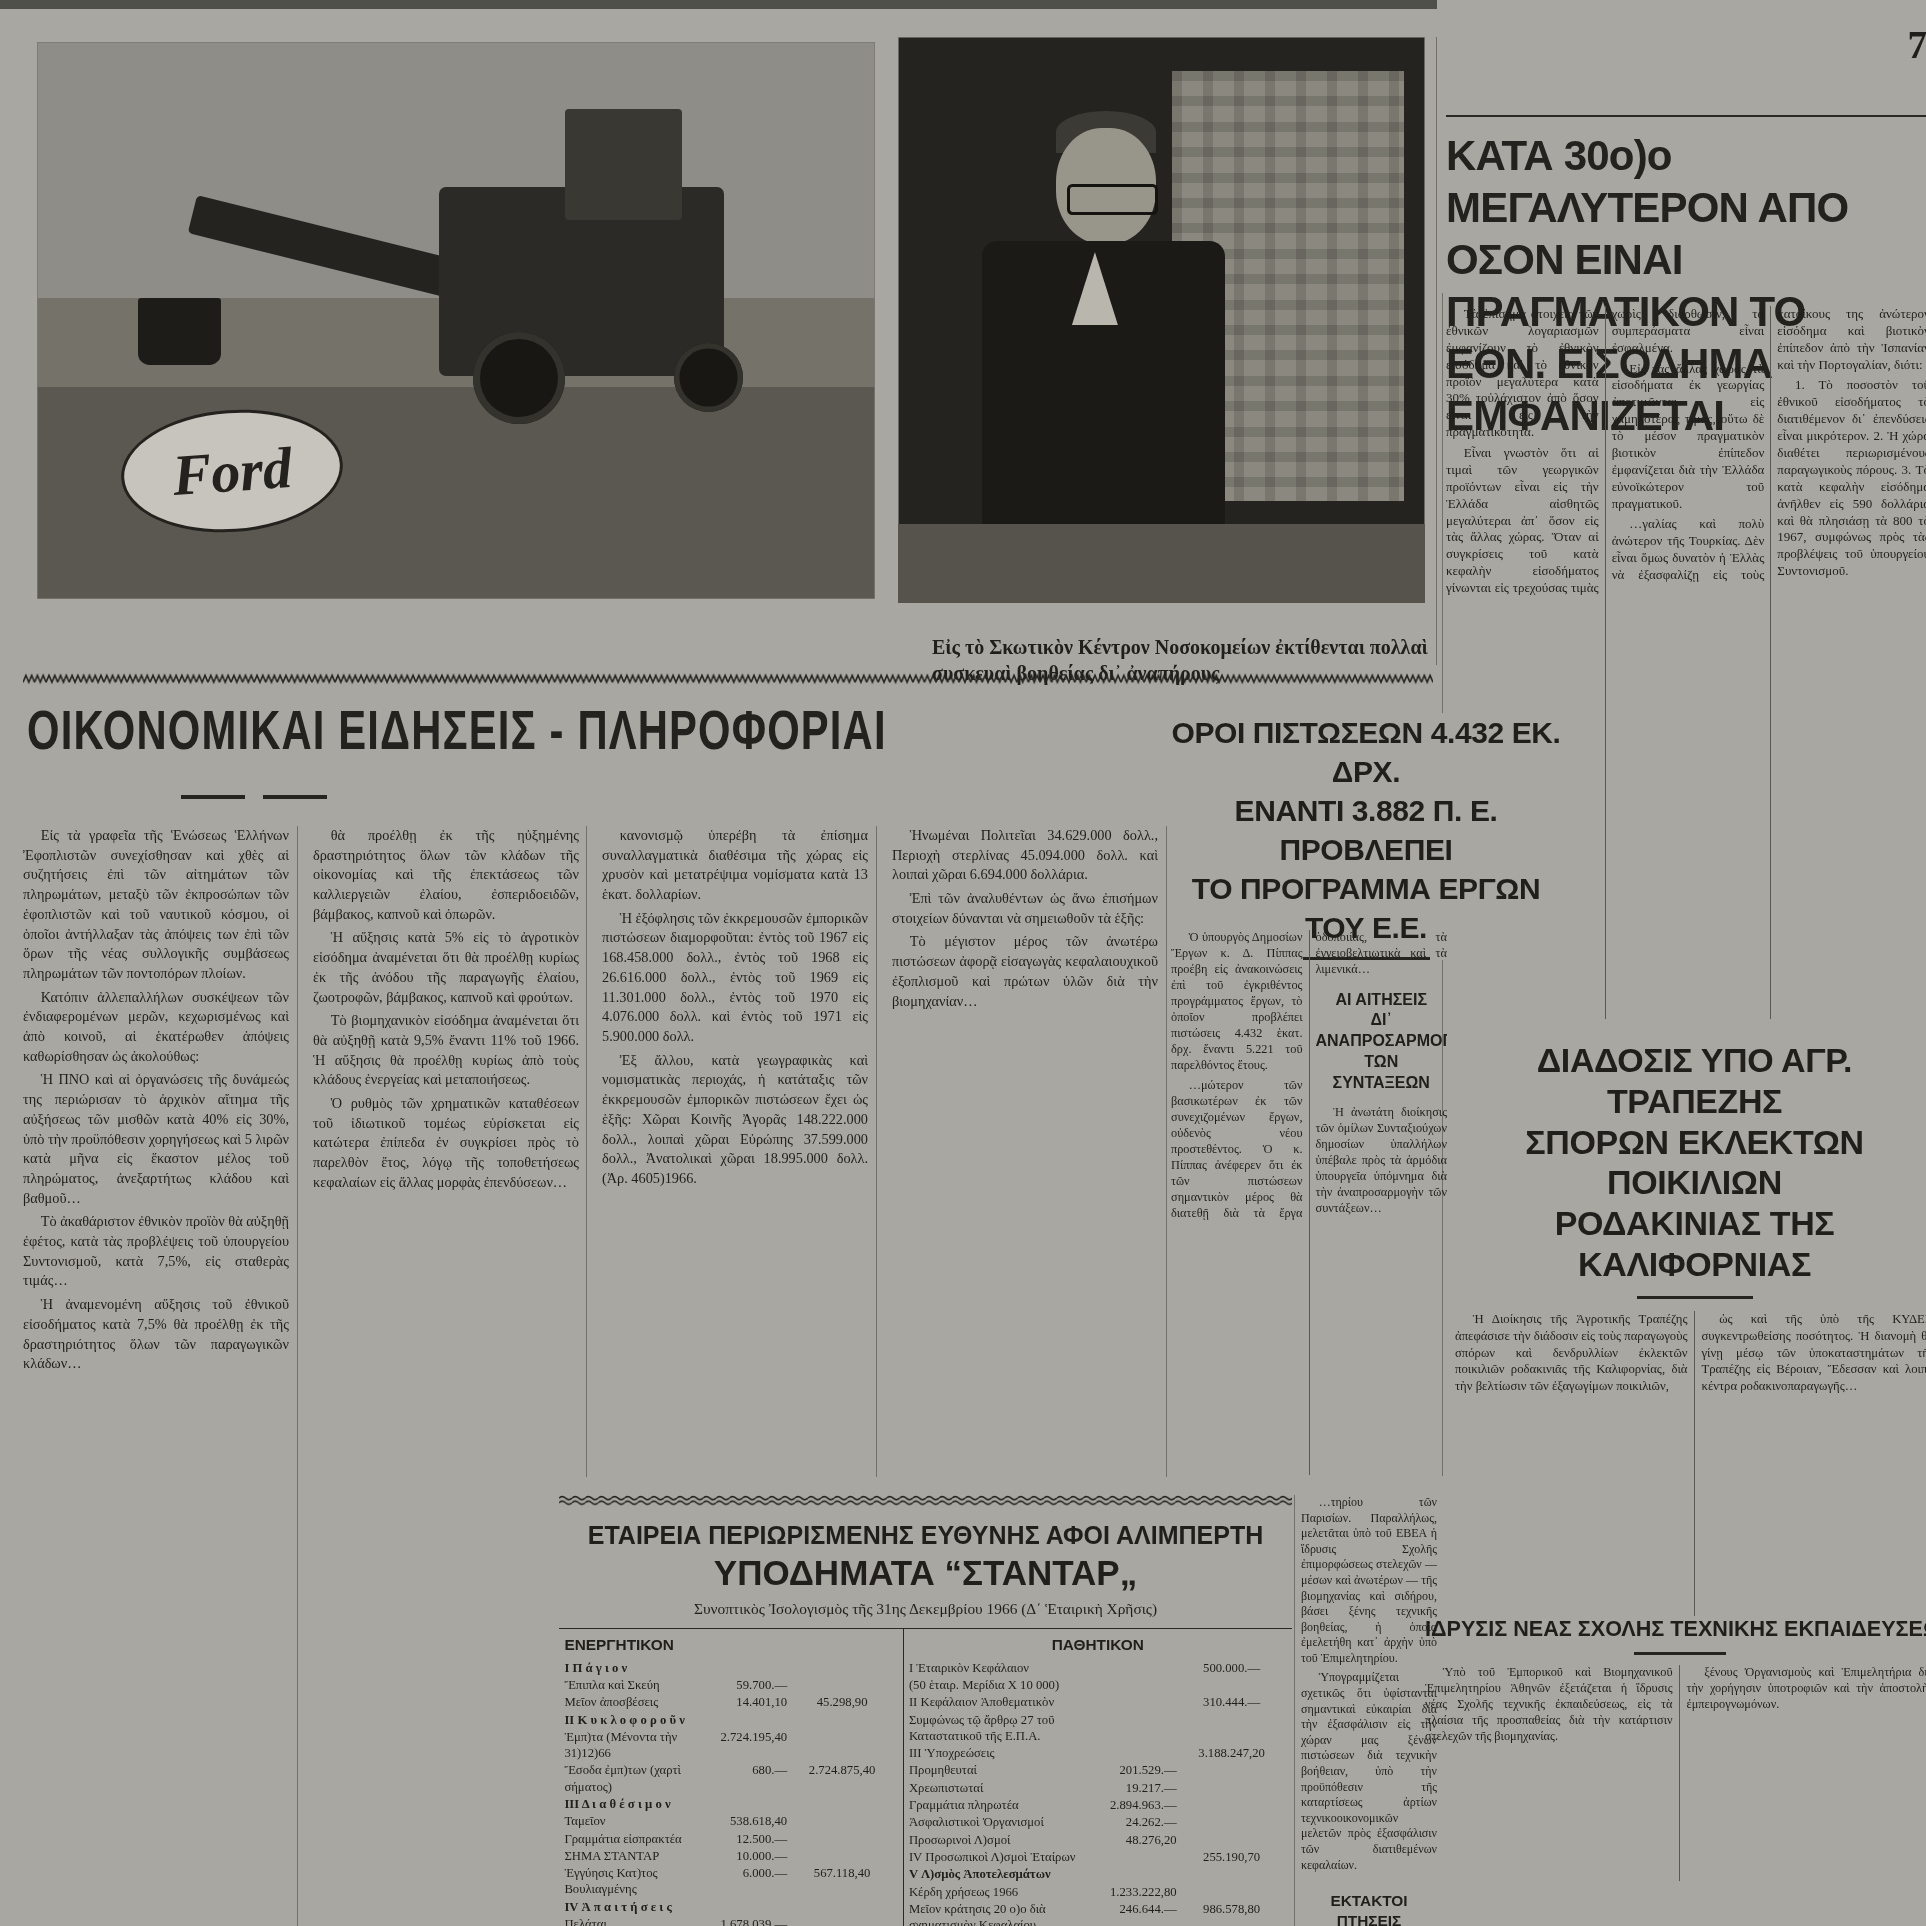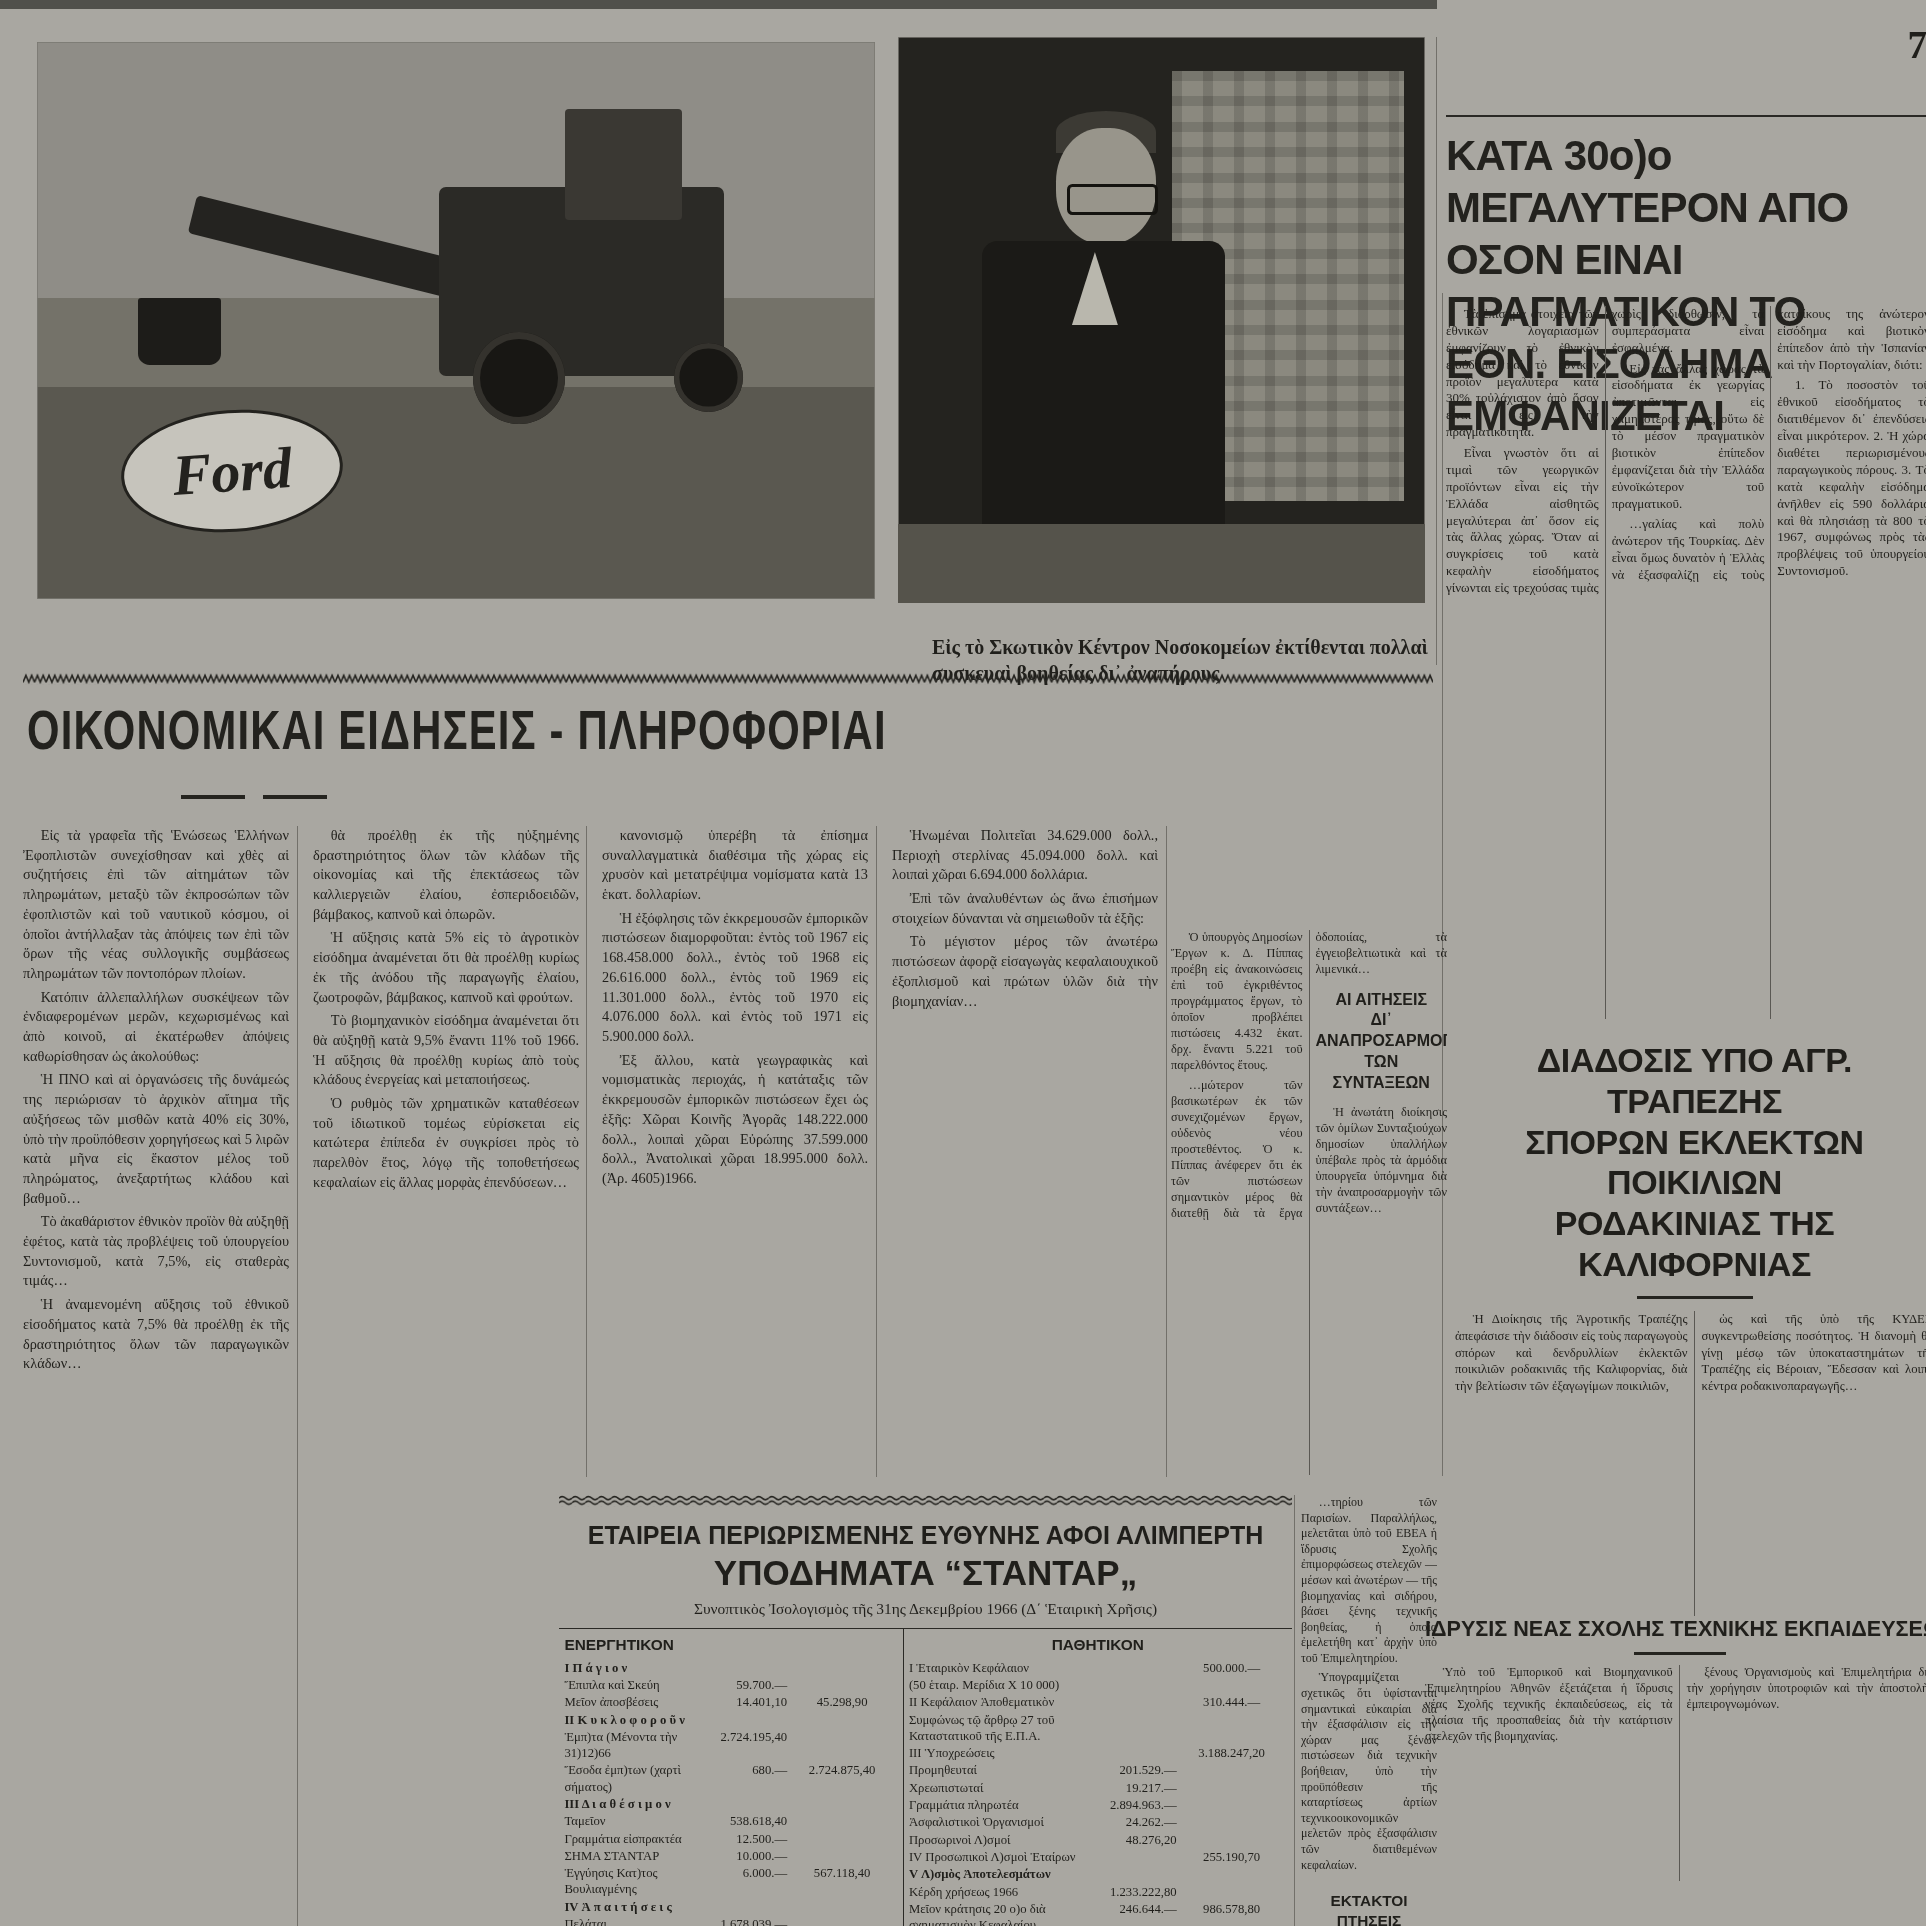--- a/index.html
+++ b/index.html
@@ -184,20 +184,26 @@
       <p class="para">Τὸ μέγιστον μέρος τῶν ἀνωτέρω πιστώσεων ἀφορᾷ εἰσαγωγὰς κεφαλαιουχικοῦ ἐξοπλισμοῦ καὶ πρώτων ὑλῶν διὰ τὴν βιομηχανίαν…</p>
     </div>
 
   <div class="vrule" style="left:297px;top:826px;height:2038px;"></div>
   <div class="vrule" style="left:586px;top:826px;height:651px;"></div>
   <div class="vrule" style="left:876px;top:826px;height:651px;"></div>
   <div class="vrule" style="left:1166px;top:826px;height:651px;"></div>
   <div class="vrule" style="left:1442px;top:293px;height:1183px;"></div>
   <div class="vrule" style="left:1294px;top:1495px;height:1310px;"></div>
 
+  <div id="oroiHead" class="abs sans">
+    <div>ΟΡΟΙ ΠΙΣΤΩΣΕΩΝ 4.432 ΕΚ. ΔΡΧ.</div>
+    <div>ΕΝΑΝΤΙ 3.882 Π. Ε. ΠΡΟΒΛΕΠΕΙ</div>
+    <div>ΤΟ ΠΡΟΓΡΑΜΜΑ ΕΡΓΩΝ ΤΟΥ Ε.Ε.</div>
+    <div class="shortbar"></div>
+  </div>
   <div id="oroiBody" class="abs justify">
     <div>
 
     <p class="para">Ὁ ὑπουργὸς Δημοσίων Ἔργων κ. Δ. Πίππας προέβη εἰς ἀνακοινώσεις ἐπὶ τοῦ ἐγκριθέντος προγράμματος ἔργων, τὸ ὁποῖον προβλέπει πιστώσεις 4.432 ἑκατ. δρχ. ἔναντι 5.221 τοῦ παρελθόντος ἔτους.</p>
         <p class="para">…μώτερον τῶν βασικωτέρων ἐκ τῶν συνεχιζομένων ἔργων, οὐδενὸς νέου προστεθέντος. Ὁ κ. Πίππας ἀνέφερεν ὅτι ἐκ τῶν πιστώσεων σημαντικὸν μέρος θὰ διατεθῇ διὰ τὰ ἔργα ὁδοποιίας, τὰ ἐγγειοβελτιωτικὰ καὶ τὰ λιμενικά…</p>
       </div>
     <div class="inline-subhead">
       <div>ΑΙ ΑΙΤΗΣΕΙΣ</div>
       <div>ΔΙ᾽ ΑΝΑΠΡΟΣΑΡΜΟΓΗΝ</div>
       <div>ΤΩΝ ΣΥΝΤΑΞΕΩΝ</div>

